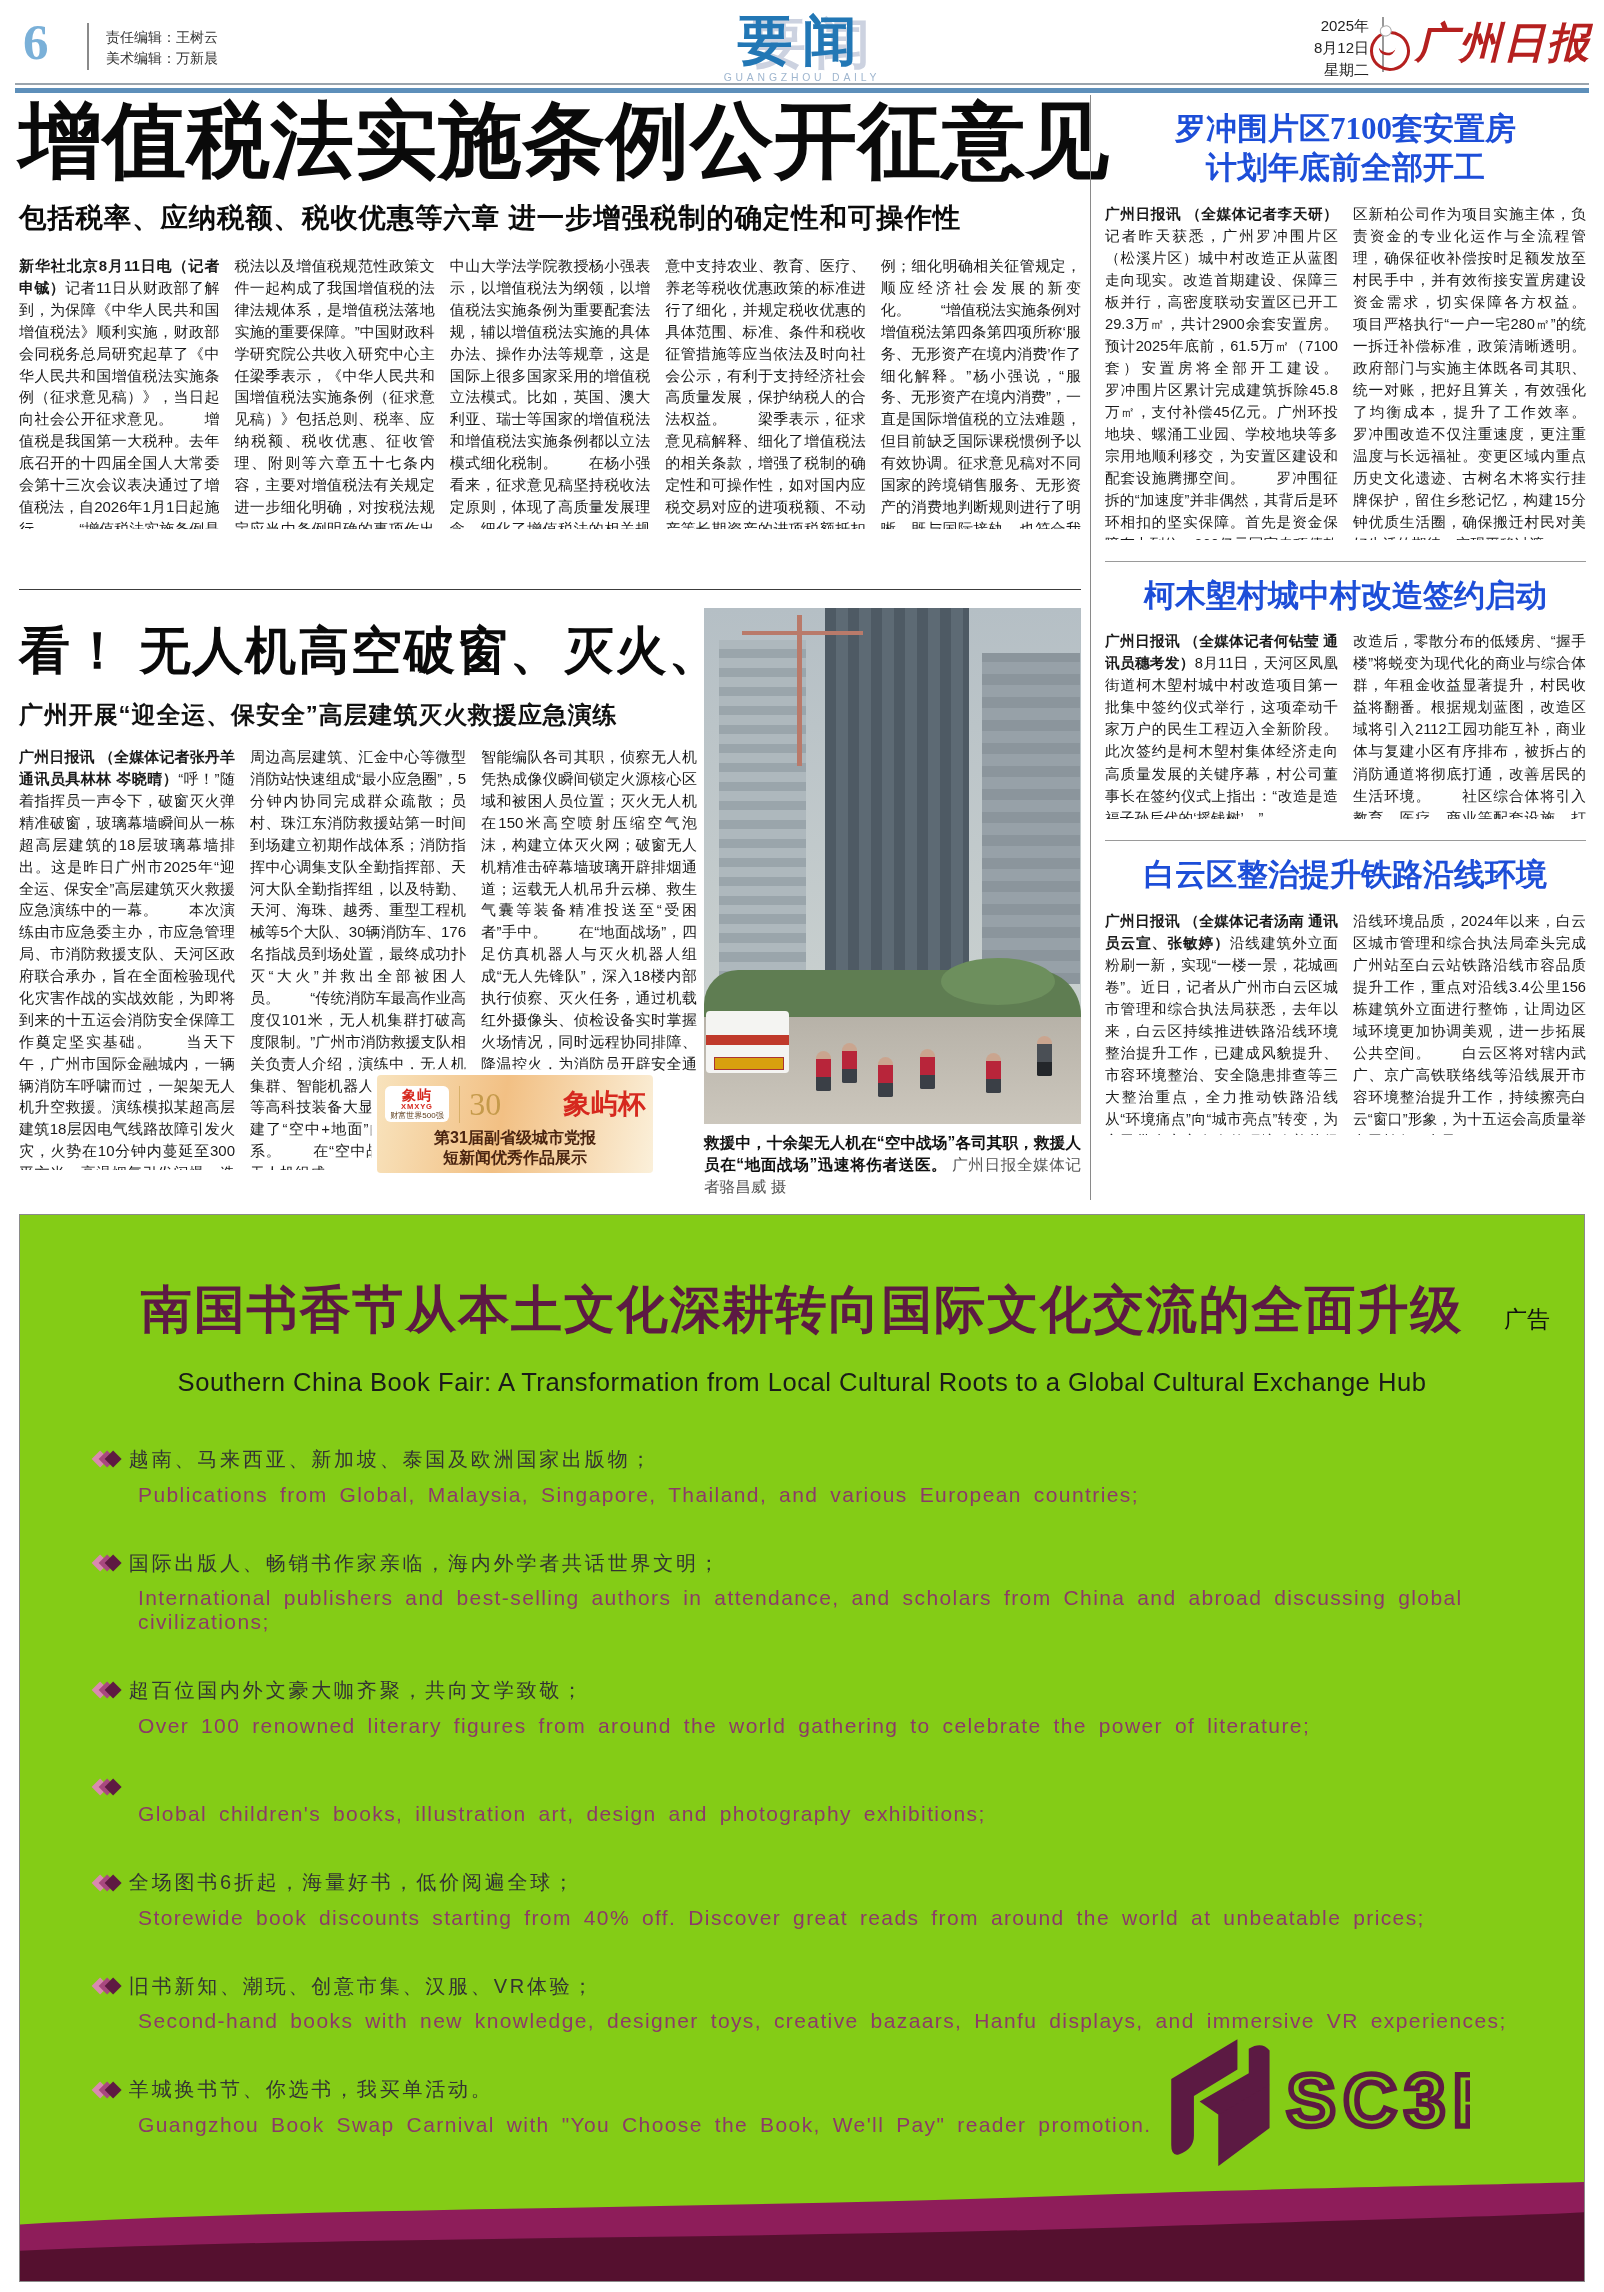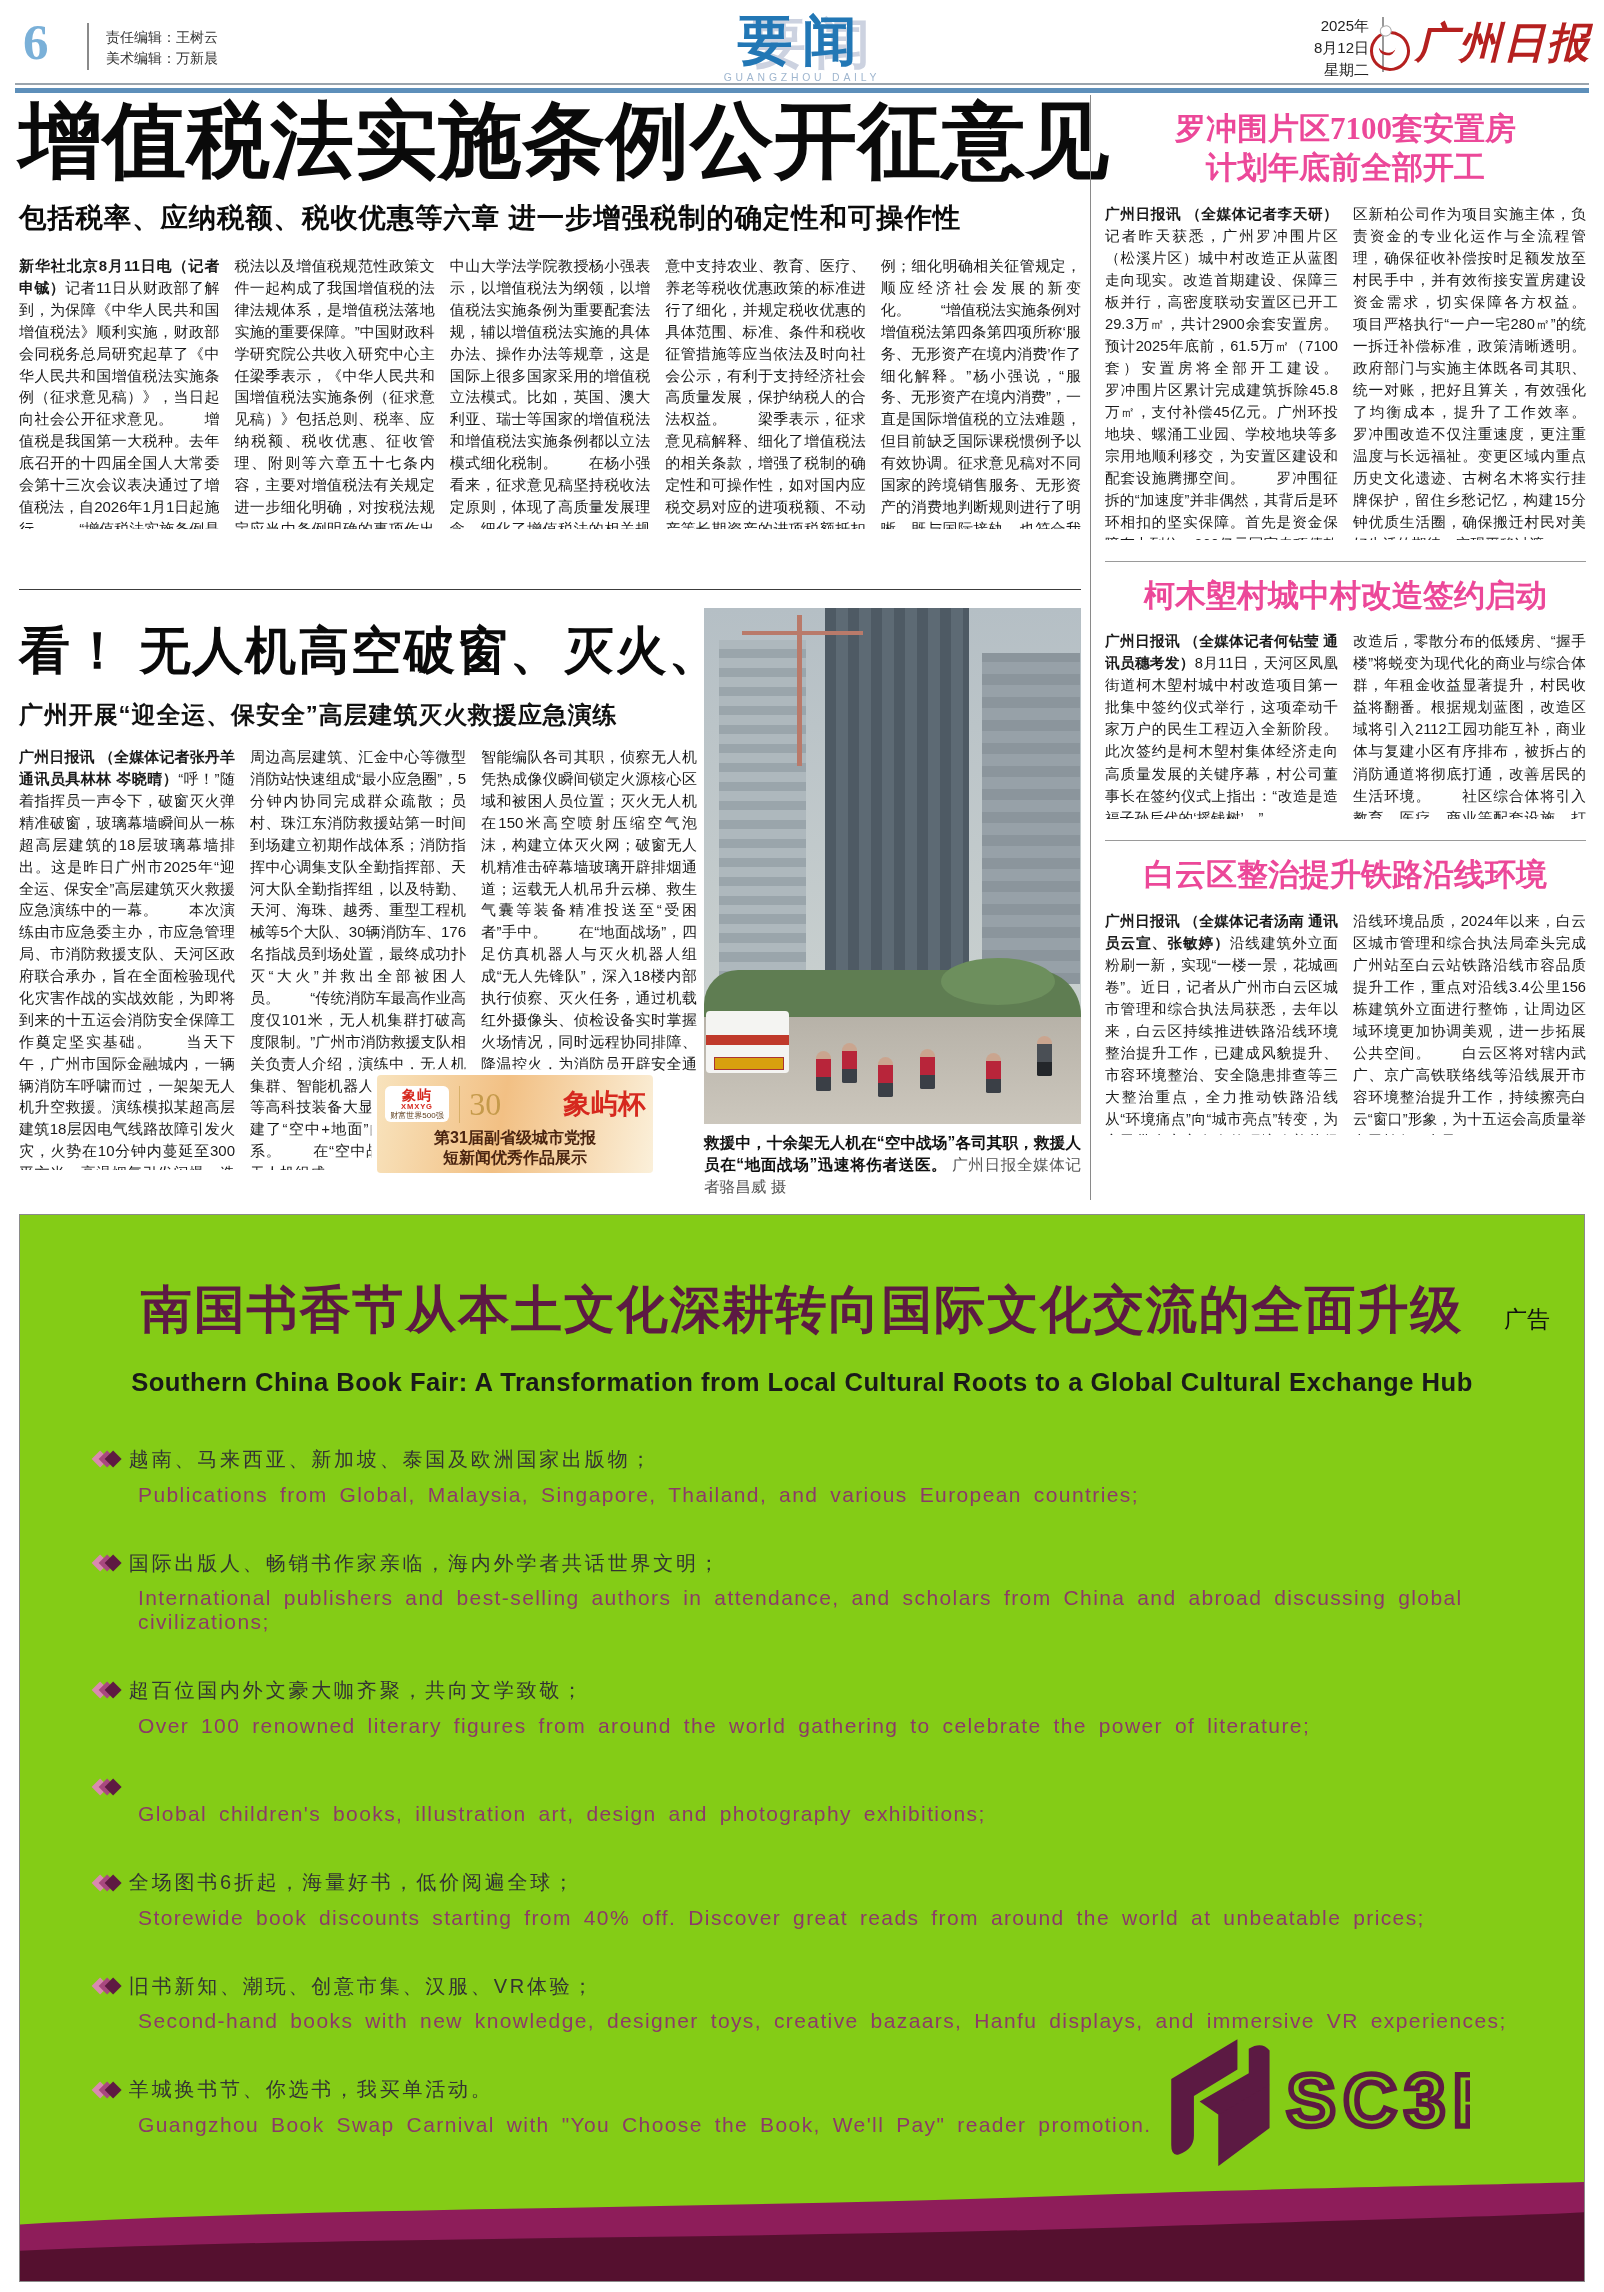--- a/index.html
+++ b/index.html
@@ -86,33 +86,33 @@
   .b-chip .tag{color:#5a3a18;font-size:8px;margin-top:0.9px;}
   .b-30{font-size:32px;color:#c59a4b;font-family:"Liberation Serif","DejaVu Serif",serif;
         margin-left:9.5px;padding-left:9.5px;border-left:0.9px solid #d8b06a;}
   .b-cup{margin-left:auto;font-size:27.4px;font-weight:900;color:#d6281e;
          font-family:"Liberation Serif","DejaVu Serif",serif;}
   .b-lines{text-align:center;font-weight:900;color:#4a2410;font-size:16px;line-height:1.3;}
 
   
   .vsep{position:absolute;left:1090px;top:95px;width:0.9px;height:1105px;background:#8a8a8a;}
   .sidecol{position:absolute;left:1105px;top:95px;width:481px;}
-  .side-art .s-head{text-align:center;font-size:31px;font-weight:900;line-height:1.25;color:#ec4899;
+  .side-art .s-head{text-align:center;font-size:31px;font-weight:900;line-height:1.25;color:#1d4ed8;
         font-family:"Liberation Serif","DejaVu Serif",serif;margin-top:15px;}
   .side-art .body-cols{margin-top:15px;gap:15px;}
   .side-art .col{width:233px;font-size:14.7px;line-height:1.5;}
   .s2,.s3{border-top:0.9px solid #9a9a9a;margin-top:21px;}
   .b1{height:337px;} .b2{height:189px;} .b3{height:225px;}
 
   
   .ad{position:absolute;left:19px;top:1214px;width:1564px;height:1066px;border:0.9px solid #8a8a8a;
       background:#84cc16;overflow:hidden;}
   .ad-title{text-align:center;margin-top:61px;font-size:51px;font-weight:900;color:#5c1a43;letter-spacing:1.9px;}
   .ad-label{position:absolute;right:34px;top:89px;font-size:23px;color:#111;}
-  .ad-sub{text-align:center;margin-top:23px;font-size:25.6px;font-weight:bold;color:#1a1a1a;letter-spacing:0.5px;}
+  .ad-sub{text-align:center;margin-top:23px;font-size:25.6px;font-weight:normal;color:#1a1a1a;letter-spacing:0.5px;}
   .ad-items{margin:49px 0 0 74px;}
   .ad-item{margin-bottom:43px;}
   .ad-item .zh{font-size:20px;color:#333;letter-spacing:2.8px;display:flex;align-items:center;}
   .ad-item .en{font-size:21px;color:#8c3a68;letter-spacing:1.4px;word-spacing:4.7px;
                margin:9.5px 0 0 44px;}
   .dia{display:inline-flex;margin-right:15px;}
   .dia i{width:12.3px;height:12.3px;transform:rotate(45deg);display:inline-block;margin-right:-5.7px;}
   .dia i:nth-child(1){background:#d98ab0;} .dia i:nth-child(2){background:#a8487f;}
   .dia i:nth-child(3){background:#5e1a42;}
   .scbf{position:absolute;right:114px;bottom:112px;}

